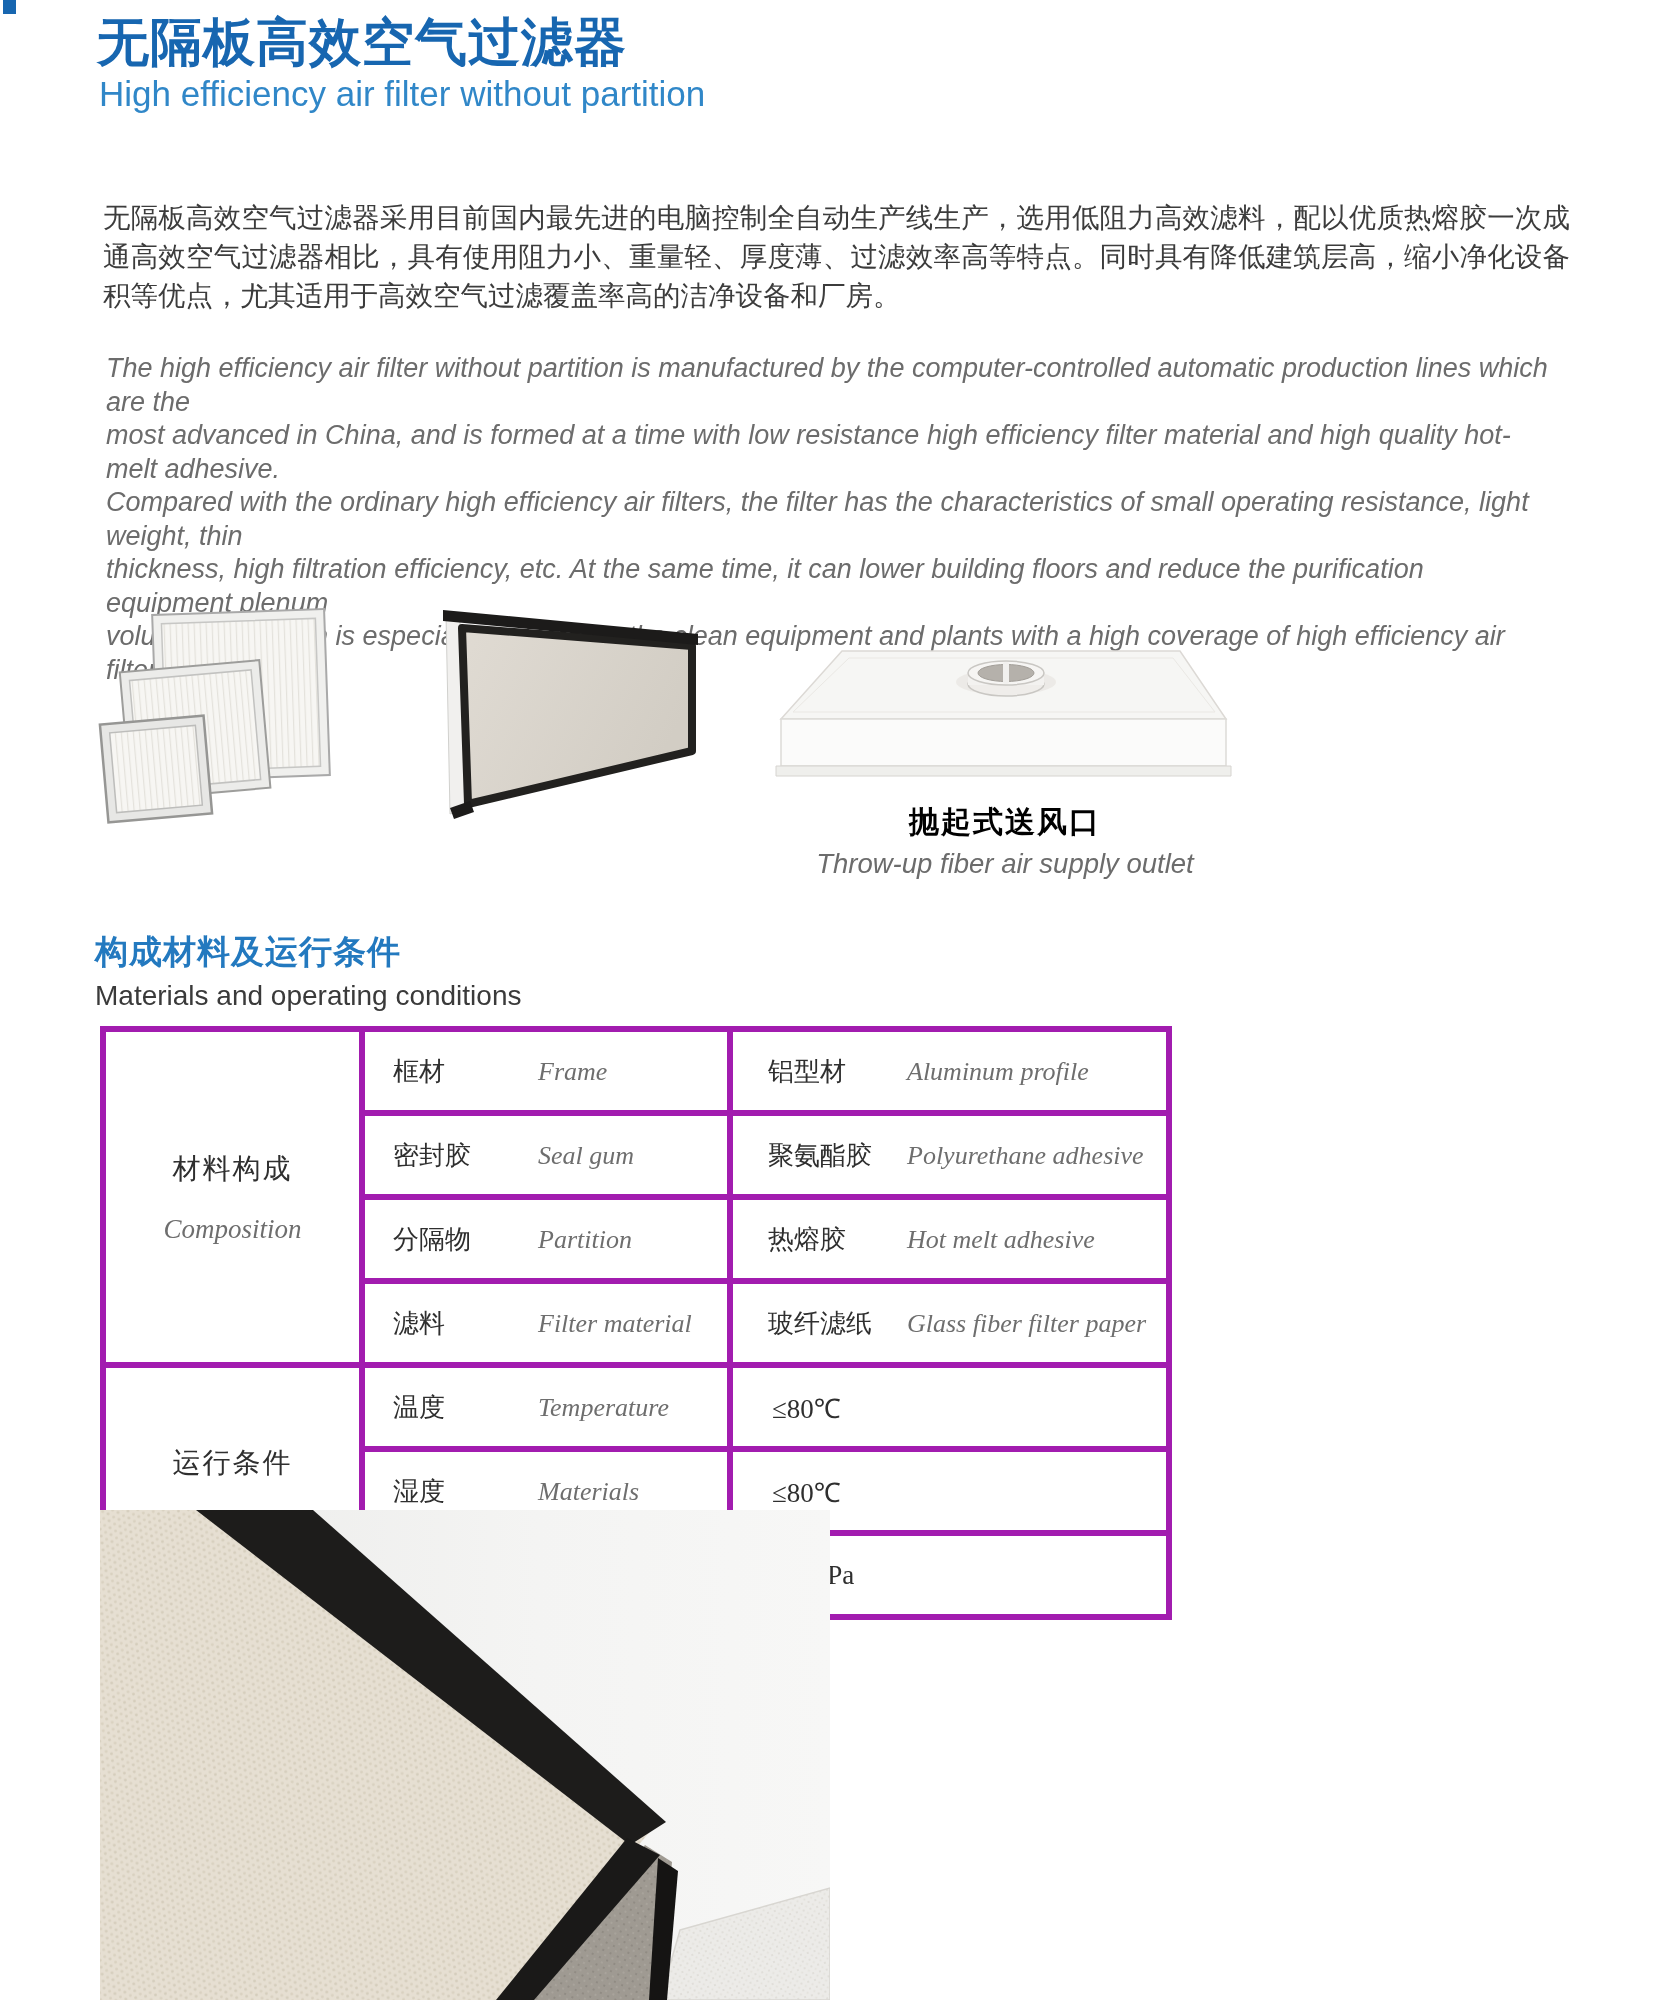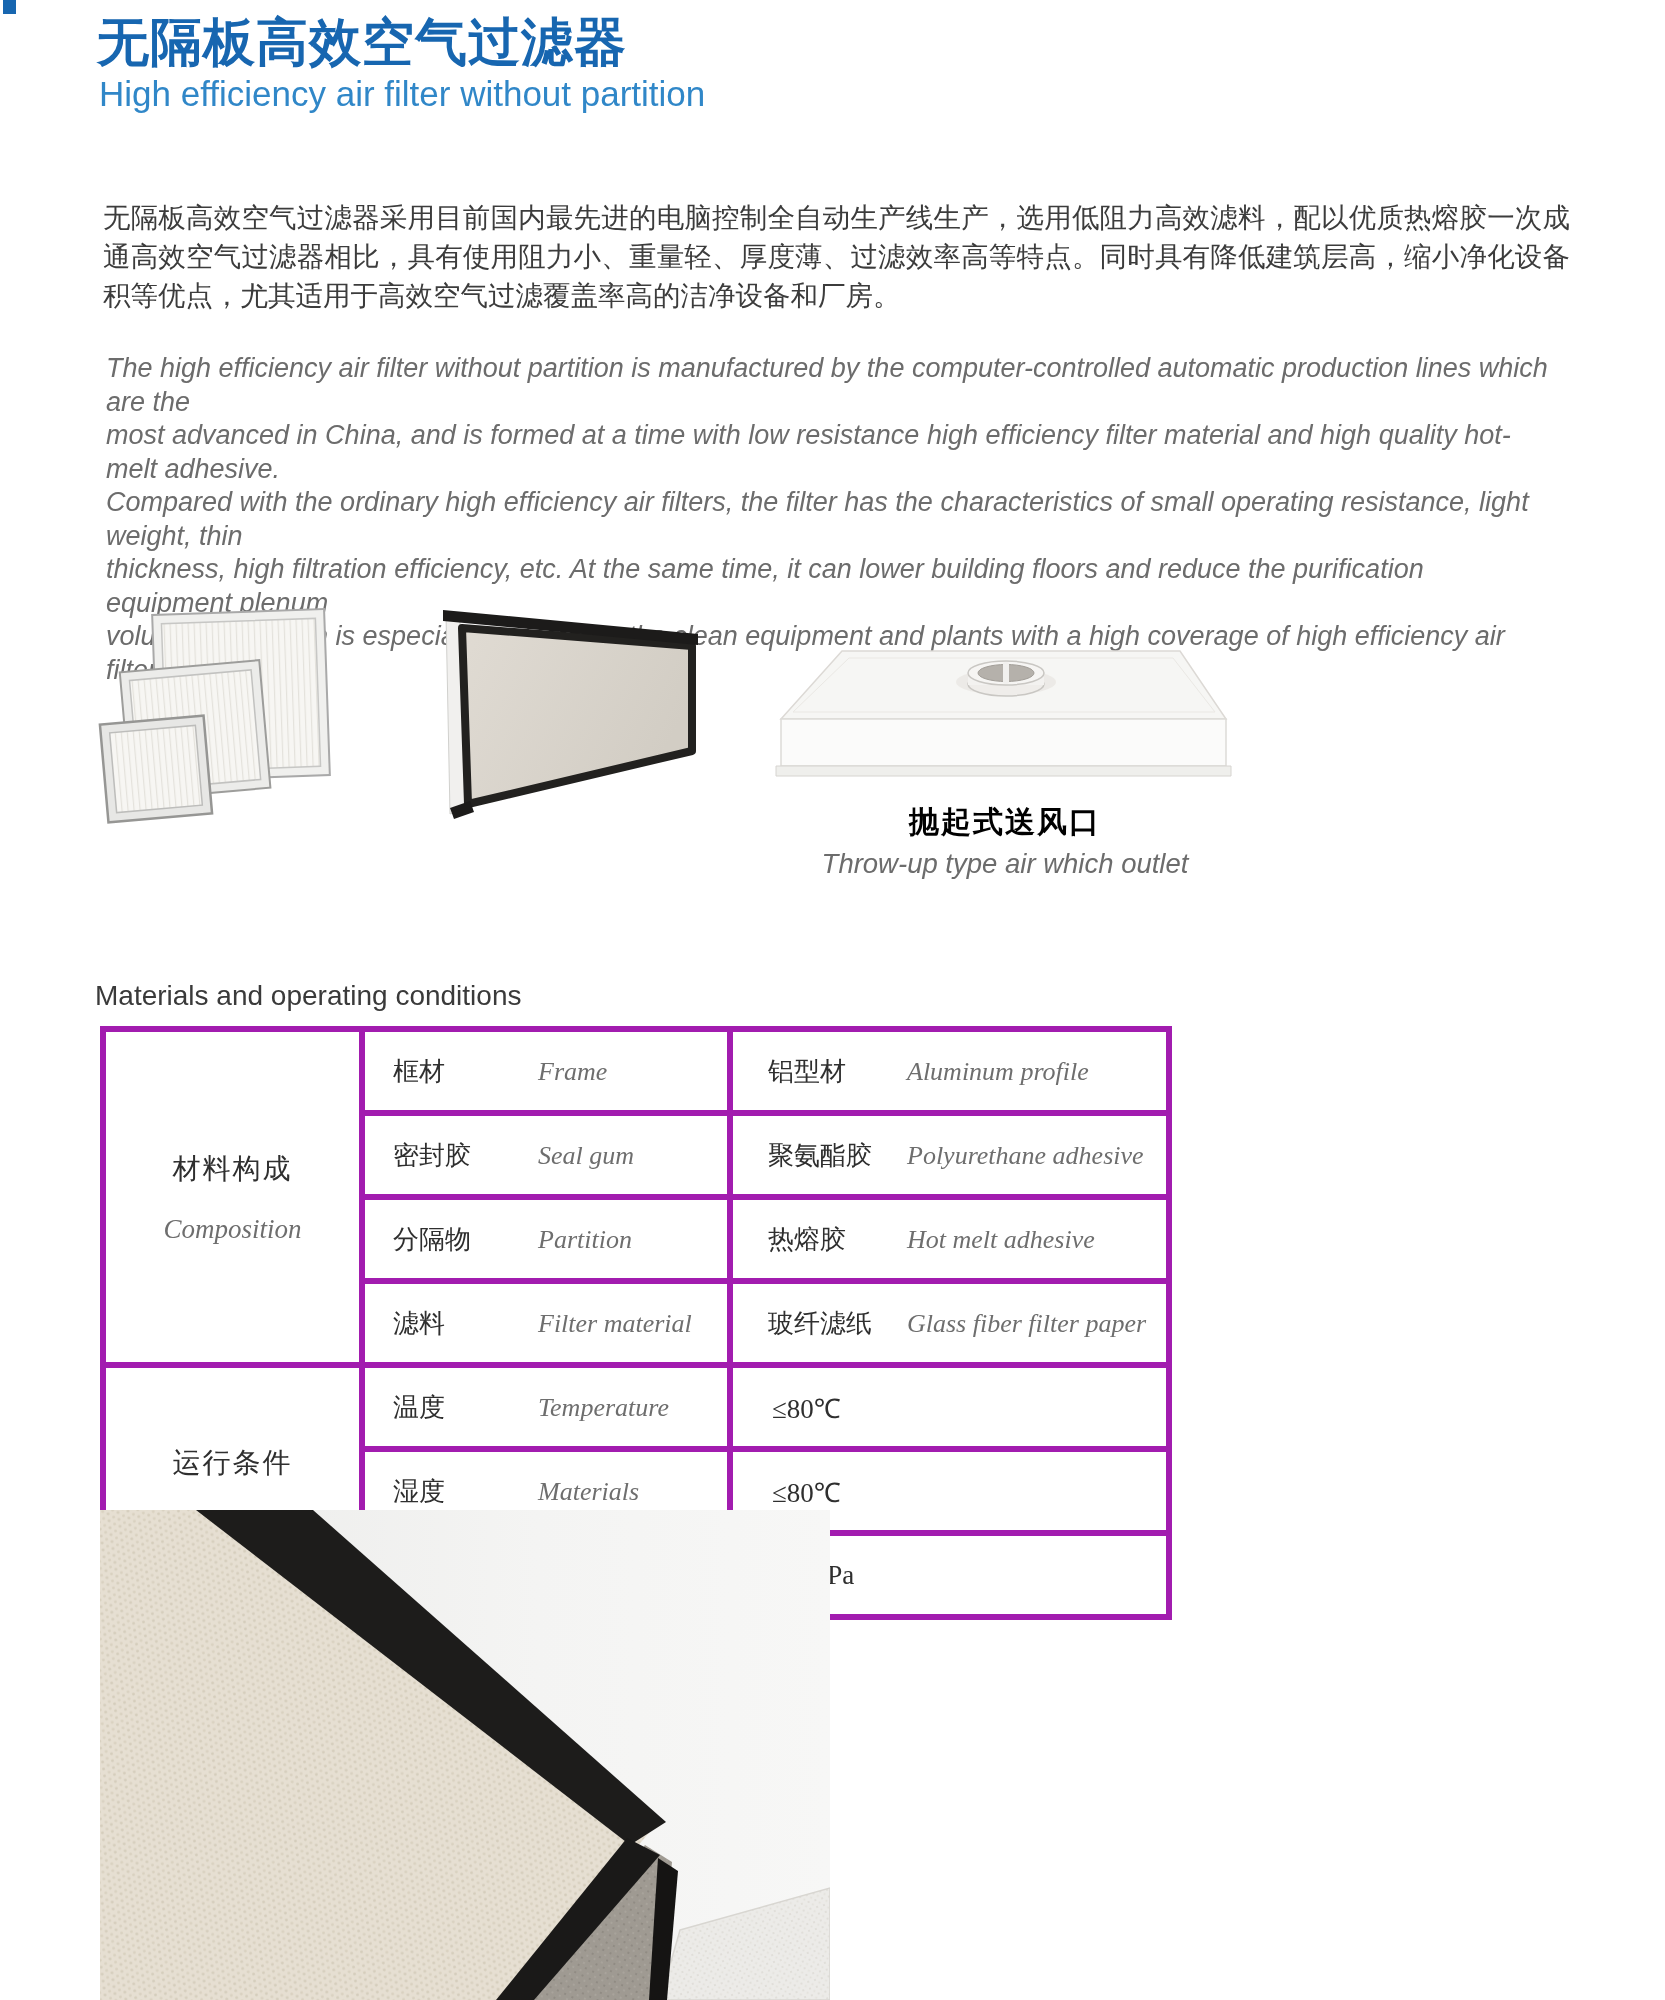--- a/index.html
+++ b/index.html
@@ -103,23 +103,24 @@
     <ellipse cx="231" cy="42" rx="50" ry="13" fill="#e8e6e1" opacity="0.7"></ellipse>
     <ellipse cx="231" cy="44" rx="38" ry="12" fill="#efedea" stroke="#c9c7c3" stroke-width="1.5"></ellipse>
     <rect x="193" y="32" width="76" height="13" fill="#f3f2f0"></rect>
     <ellipse cx="231" cy="33" rx="38" ry="12" fill="#f6f5f3" stroke="#c9c7c3" stroke-width="1.5"></ellipse>
     <ellipse cx="231" cy="33" rx="28" ry="8.5" fill="#b5b1ab" stroke="#a19d97" stroke-width="1"></ellipse>
     <rect x="228" y="22" width="6" height="22" rx="2" fill="#f1f0ee"></rect>
   </svg>
 
   <div class="abs outlet-caption">
     <div class="cap-cn">抛起式送风口</div>
-    <div class="cap-en">Throw-up type air which outlet</div>
+    <div class="cap-en">Throw-up fiber air supply outlet</div>
   </div>
 
+  <div class="abs section-cn">构成材料及运行条件</div>
   <div class="abs section-en">Materials and operating conditions</div>
 
   <table class="abs spec-table">
     <colgroup>
         <col style="width:259px">
         <col style="width:368px">
         <col style="width:439px">
       </colgroup>
     <tbody>
         <tr>

